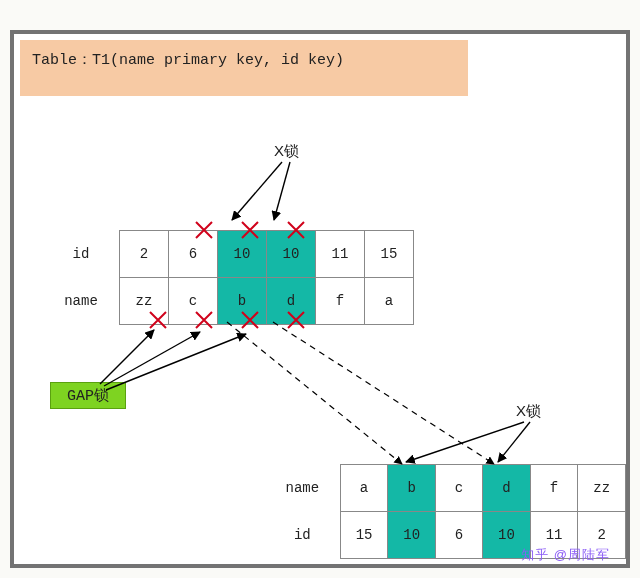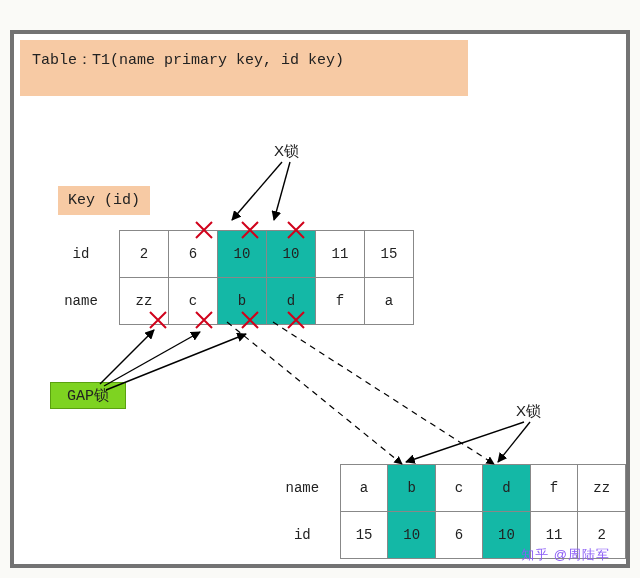--- a/index.html
+++ b/index.html
@@ -42,23 +42,20 @@
 </style>
 </head>
 <body>
 
 <div class="frame">
 
   <div class="title-bar">
     <span>Table：T1(name primary key, id key)</span>
   </div>
 
-  <div class="lab" style="left:44px;top:152px">
-    <span>Key (id)</span>
-  </div>
 
   <div class="free" style="left:260px;top:108px">
     <span>X锁</span>
   </div>
 
   <table class="tbl" style="left:36px;top:196px">
     <tbody>
         <tr>
       <td class="hd">id</td>
       <td>2</td>

